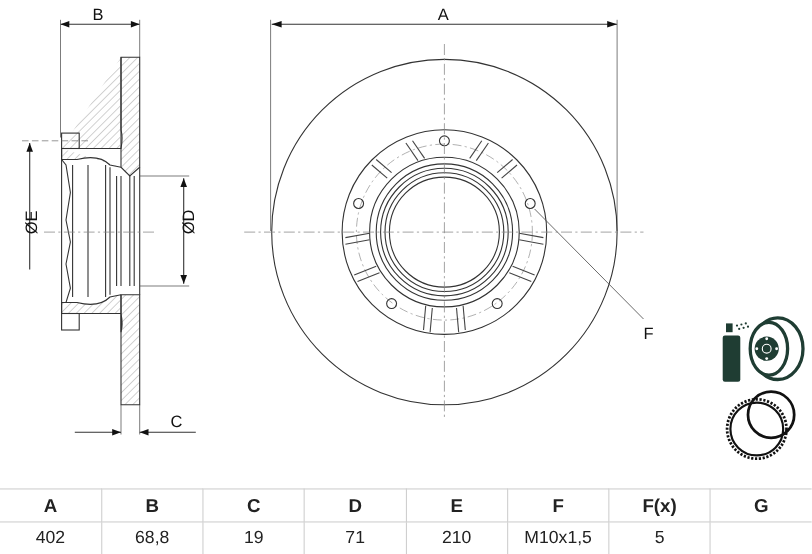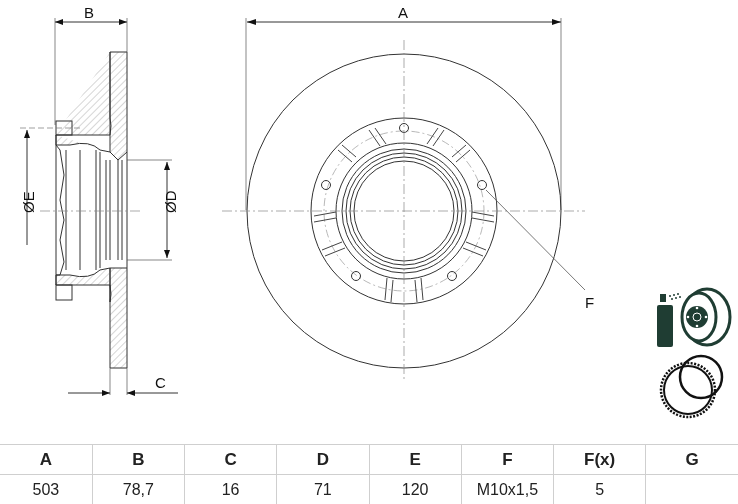--- a/index.html
+++ b/index.html
@@ -166,23 +166,23 @@
     <td>A</td>
     <td>B</td>
     <td>C</td>
     <td>D</td>
     <td>E</td>
     <td>F</td>
     <td>F(x)</td>
     <td>G</td>
   </tr>
   <tr class="v">
-    <td>503</td>
-    <td>78,7</td>
-    <td>16</td>
+    <td>402</td>
+    <td>68,8</td>
+    <td>19</td>
     <td>71</td>
-    <td>120</td>
+    <td>210</td>
     <td>M10x1,5</td>
     <td>5</td>
     <td></td>
   </tr>
 </tbody>
   </table>
 
 </body></html>

